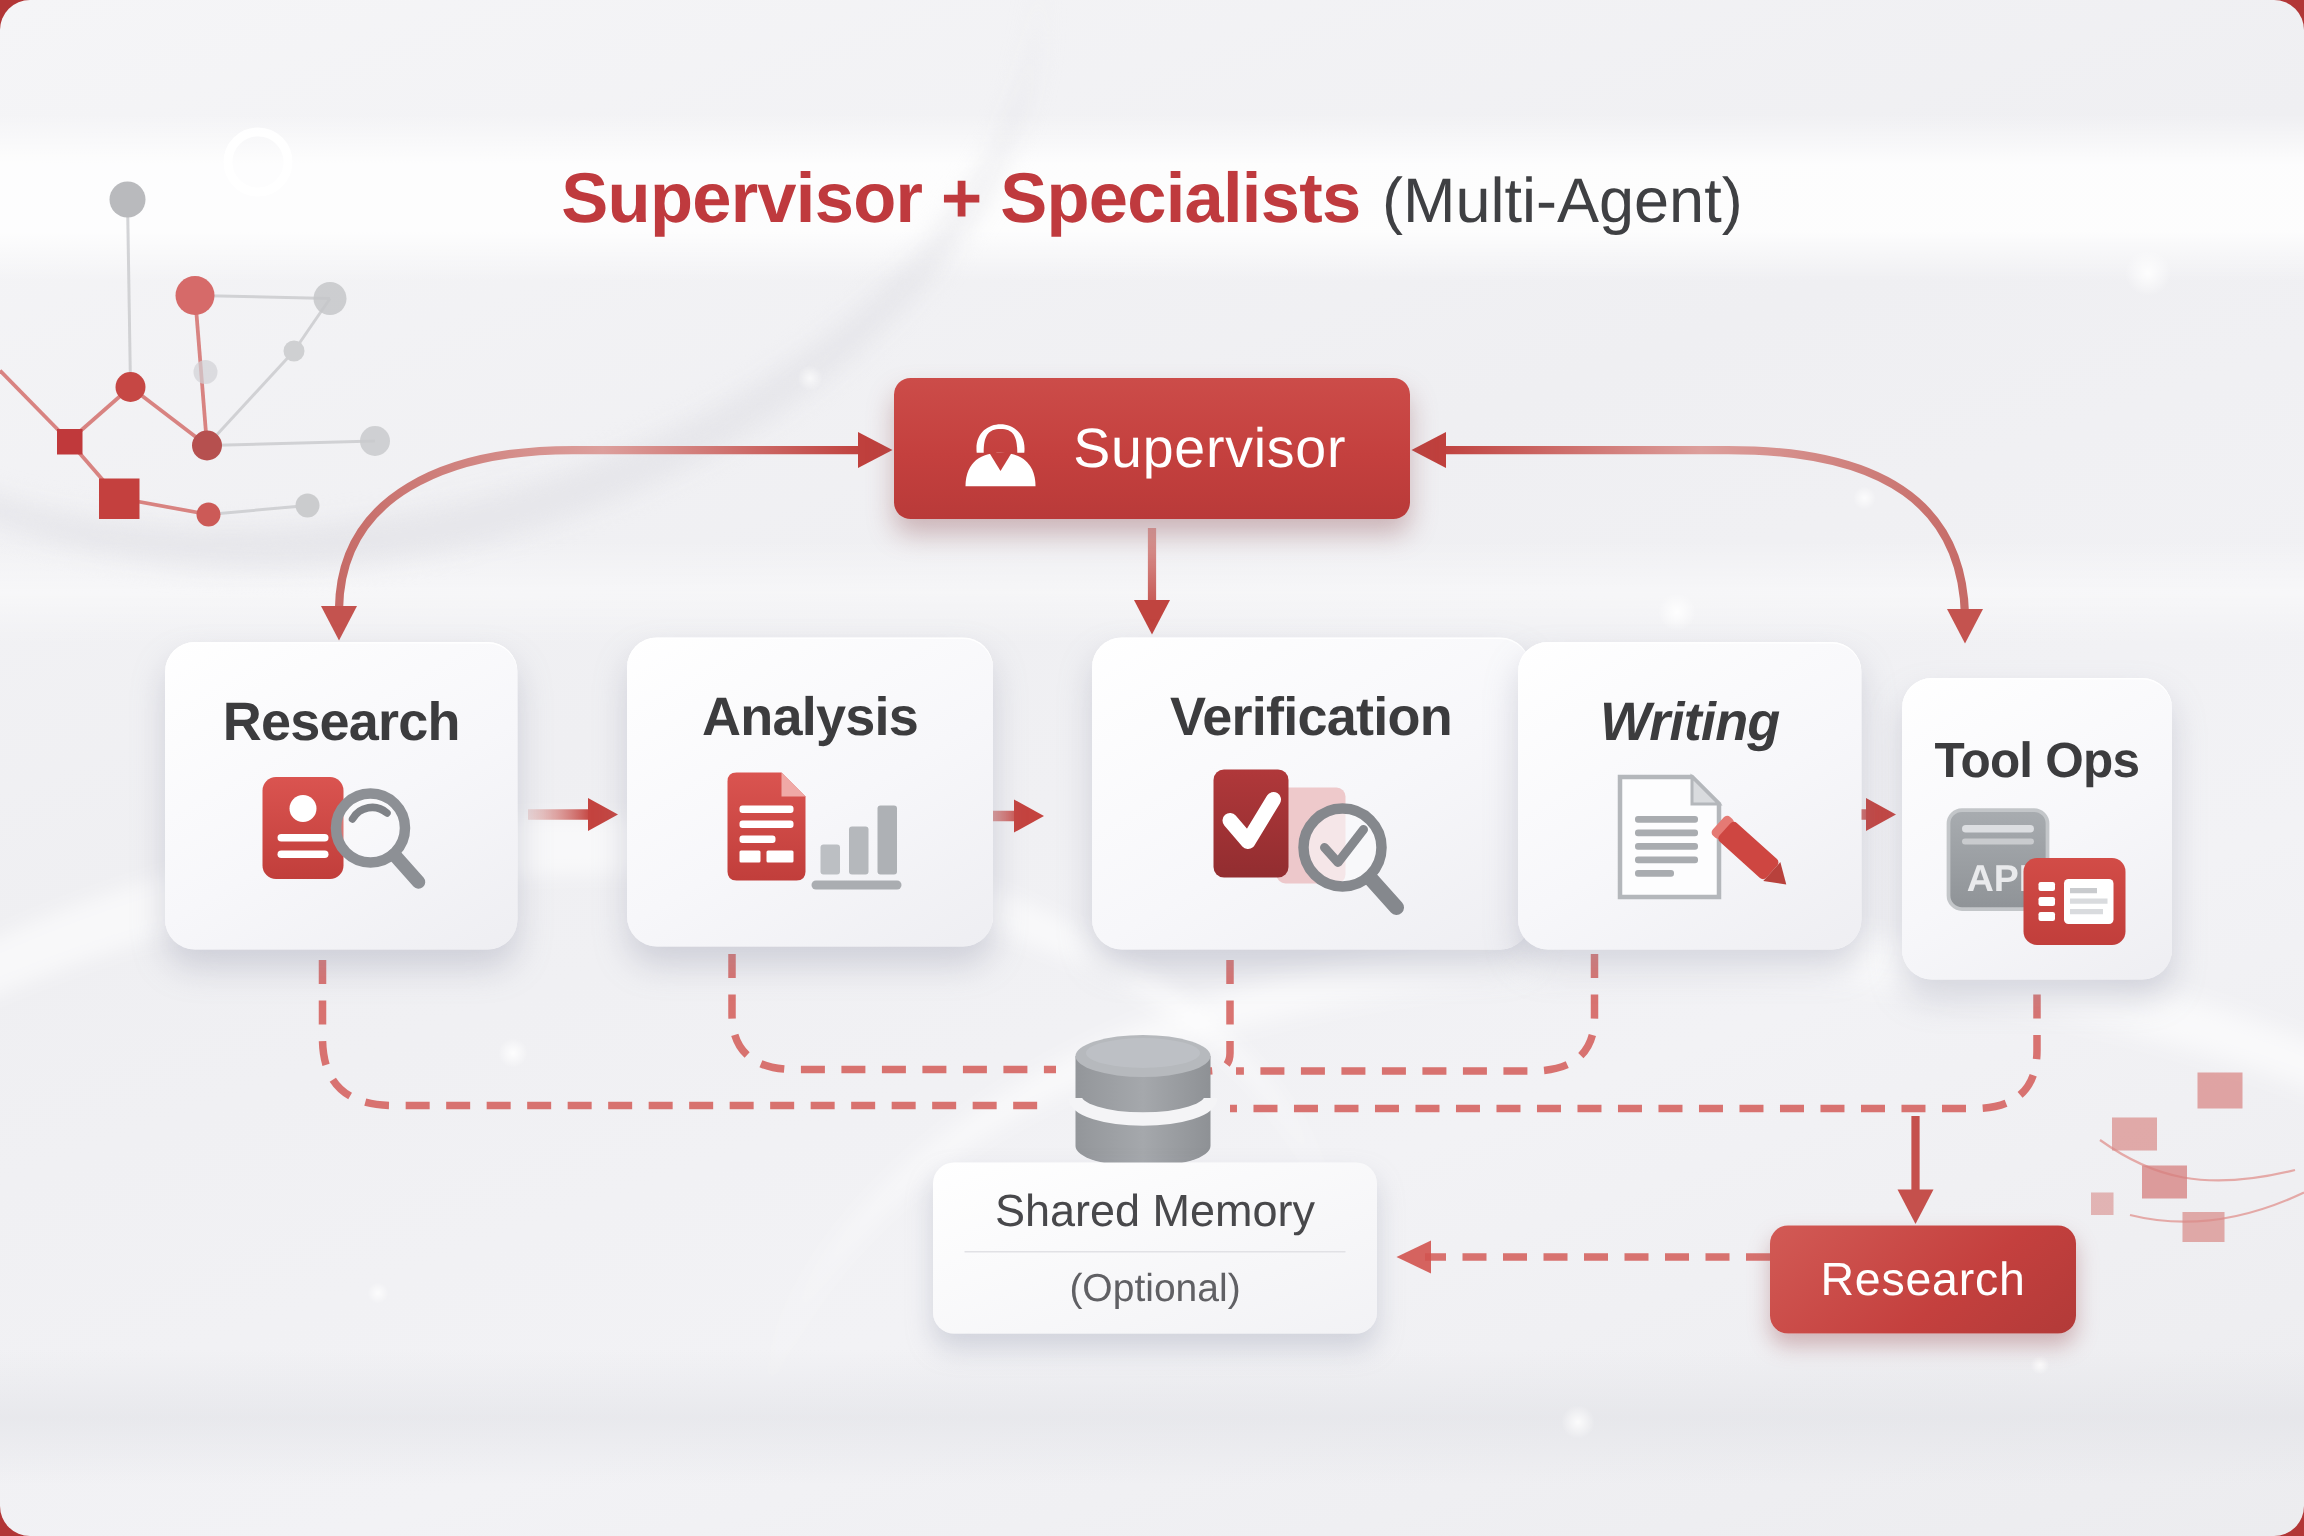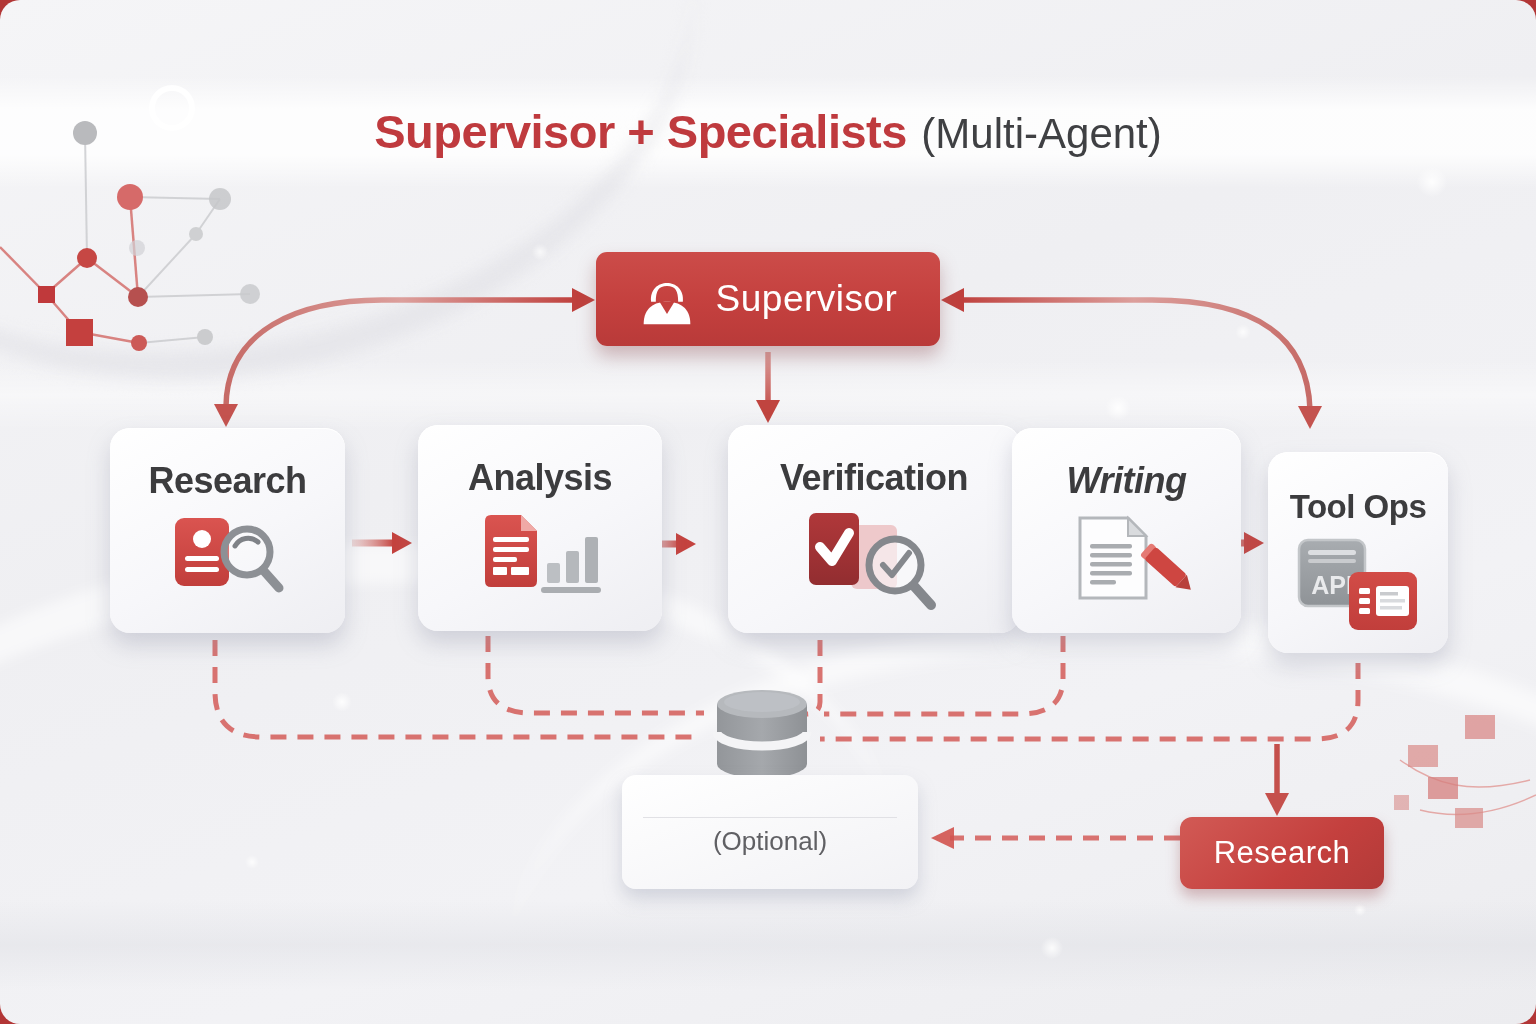--- a/index.html
+++ b/index.html
@@ -340,20 +340,21 @@
           <stop offset="1" stop-color="#8e9195"></stop>
         </linearGradient>
       </defs>
     <path d="M 5 18 L 5 78 A 45 14 0 0 0 95 78 L 95 18" fill="url(#dbg)"></path>
     <ellipse cx="50" cy="18" rx="45" ry="14" fill="#b6b9bd"></ellipse>
     <ellipse cx="50" cy="16" rx="38" ry="10" fill="#c2c5c9" opacity=".6"></ellipse>
     <path d="M 5 46 A 45 14 0 0 0 95 46" fill="none" stroke="#f4f4f6" stroke-width="9"></path>
   </svg>
 
   <div class="memory-card">
+    <div class="mem-title">Shared Memory</div>
     <div class="mem-div"></div>
     <div class="mem-sub">(Optional)</div>
   </div>
 
   <div class="response">
     <span class="label">Research</span>
   </div>
 
 </div>
 

